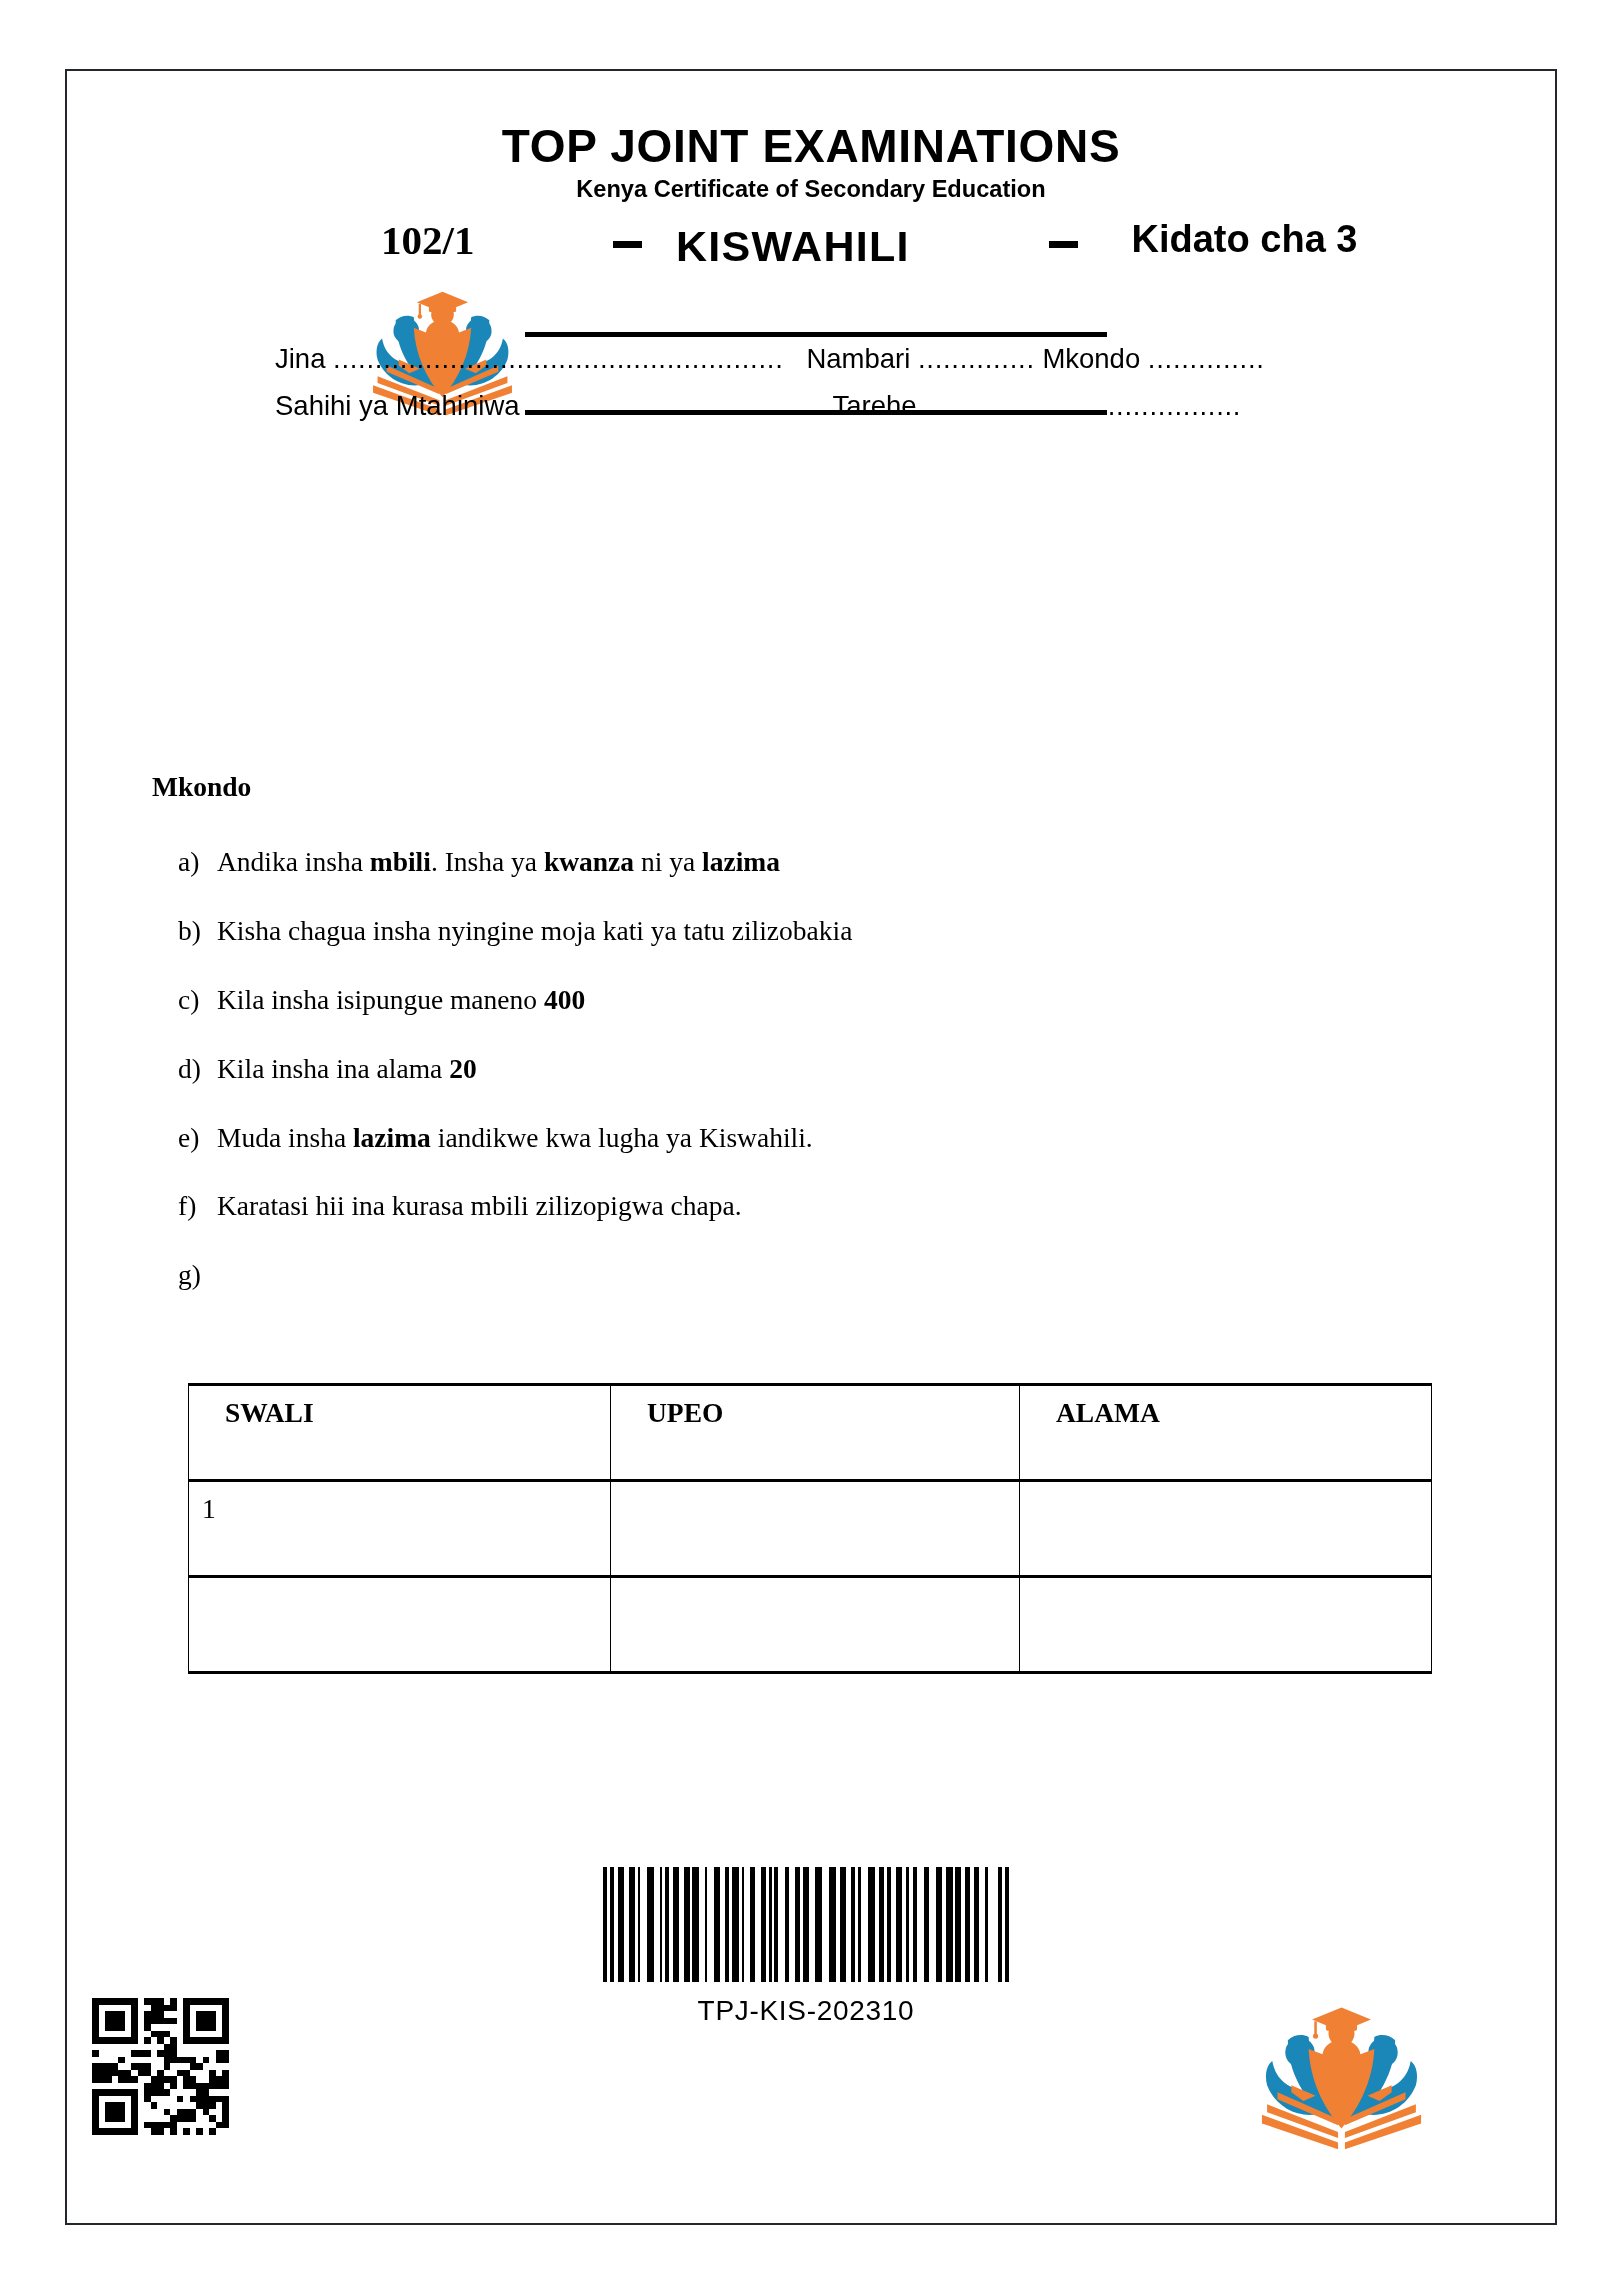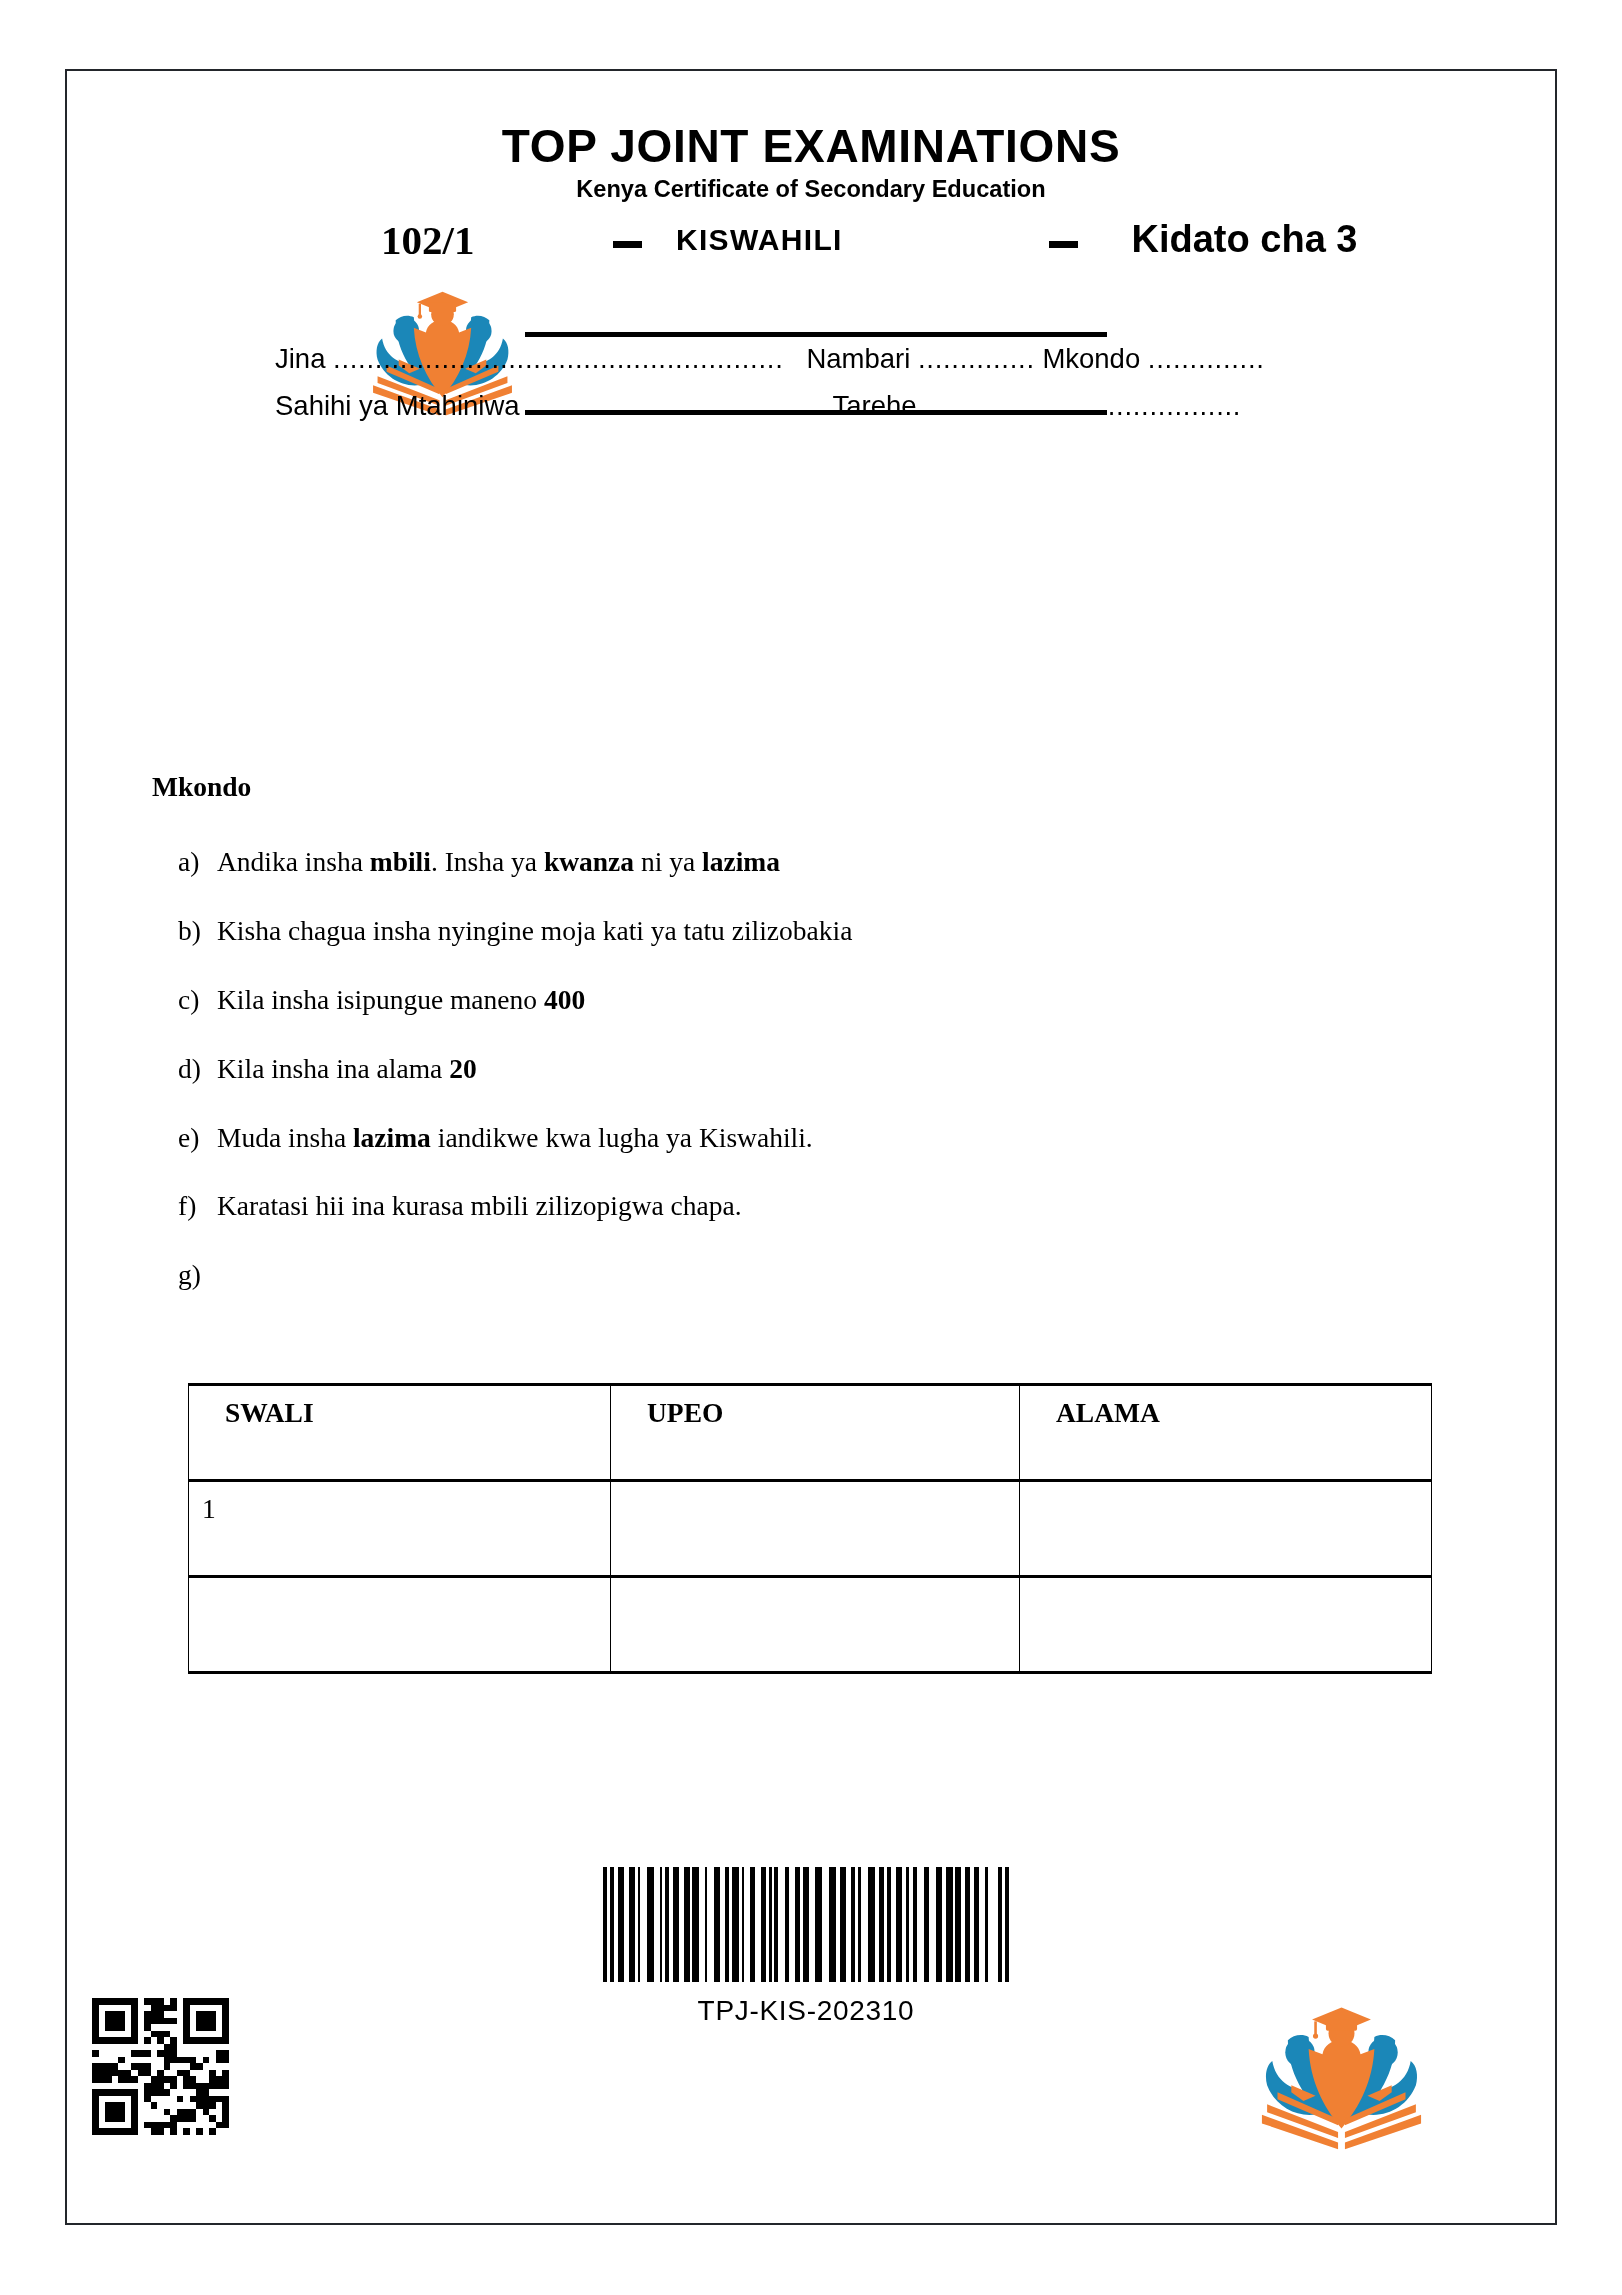--- a/index.html
+++ b/index.html
@@ -76,21 +76,21 @@
     width: 29px;
     height: 7.2px;
     background: #000;
   }
   .subject-name {
     position: absolute;
     left: 609px;
     top: 11.8px;
     font-family: "Liberation Sans", sans-serif;
     font-weight: bold;
-    font-size: 30px;
+    font-size: 43px;
     letter-spacing: 1.3px;
     line-height: 1.0;
   }
   .dash-2 {
     position: absolute;
     left: 982px;
     top: 27.5px;
     width: 29px;
     height: 7.2px;
     background: #000;

